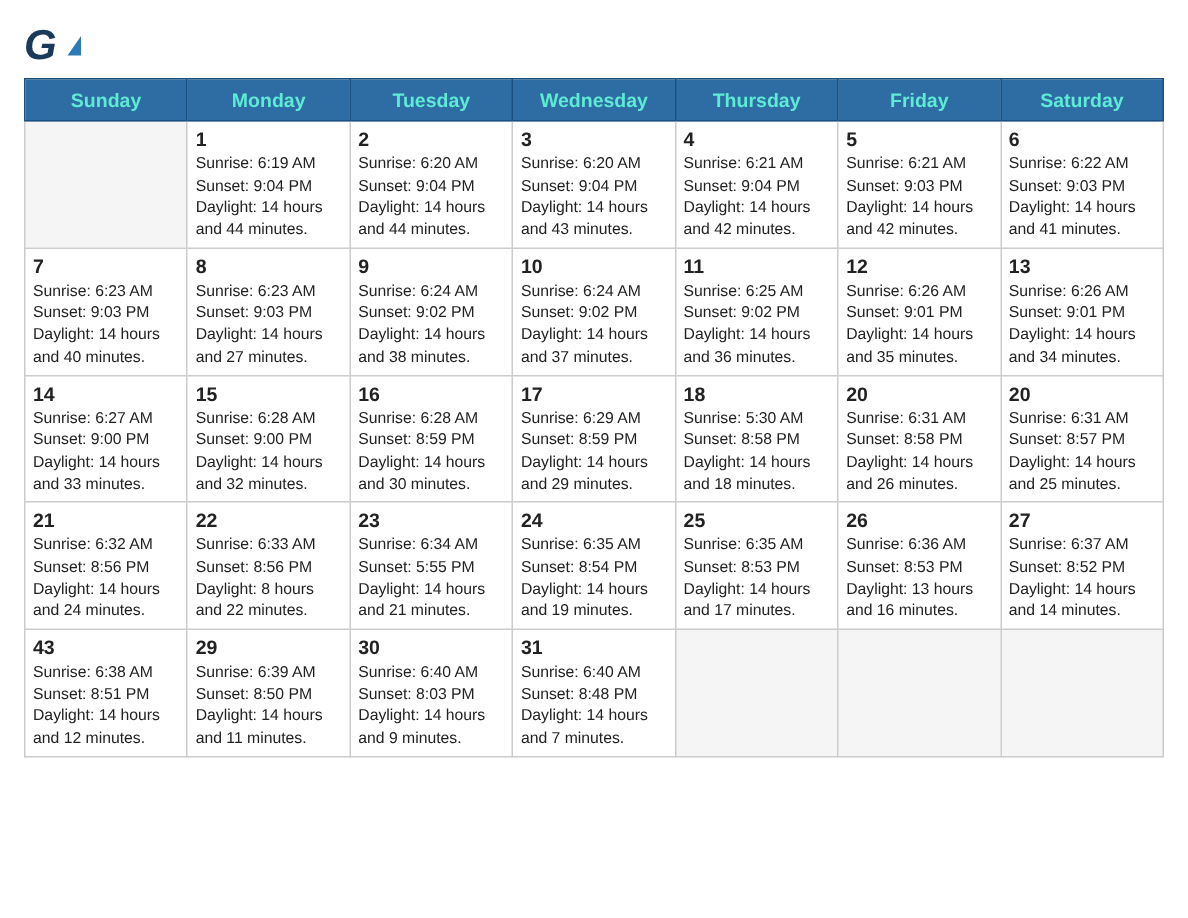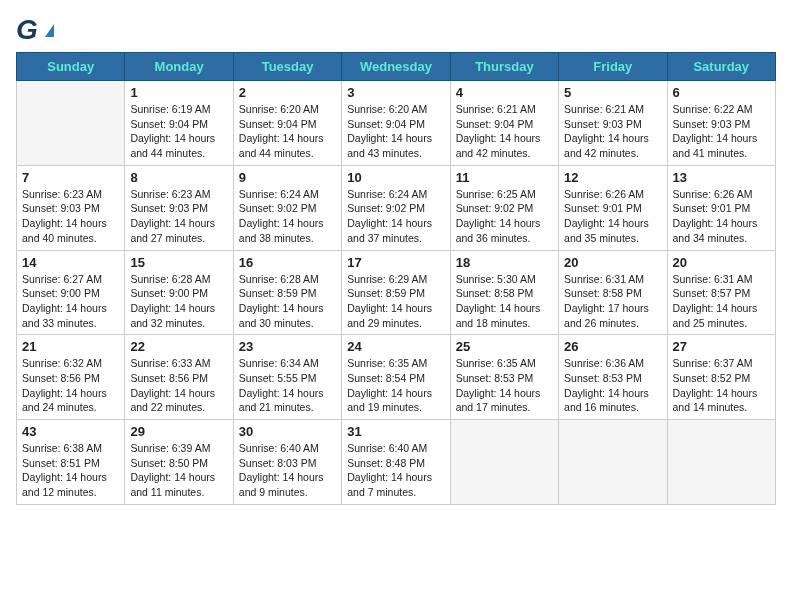--- a/index.html
+++ b/index.html
@@ -217,41 +217,41 @@
         <td>
           <span class="day-num">18</span>
           <span class="cell-line">Sunrise: 5:30 AM</span>
           <span class="cell-line">Sunset: 8:58 PM</span>
           <span class="cell-line">Daylight: 14 hours and 18 minutes.</span>
         </td>
         <td>
           <span class="day-num">20</span>
           <span class="cell-line">Sunrise: 6:31 AM</span>
           <span class="cell-line">Sunset: 8:58 PM</span>
-          <span class="cell-line">Daylight: 17 hours and 26 minutes.</span>
+          <span class="cell-line">Daylight: 14 hours and 26 minutes.</span>
         </td>
         <td>
           <span class="day-num">20</span>
           <span class="cell-line">Sunrise: 6:31 AM</span>
           <span class="cell-line">Sunset: 8:57 PM</span>
           <span class="cell-line">Daylight: 14 hours and 25 minutes.</span>
         </td>
       </tr>
       <tr>
         <td>
           <span class="day-num">21</span>
           <span class="cell-line">Sunrise: 6:32 AM</span>
           <span class="cell-line">Sunset: 8:56 PM</span>
           <span class="cell-line">Daylight: 14 hours and 24 minutes.</span>
         </td>
         <td>
           <span class="day-num">22</span>
           <span class="cell-line">Sunrise: 6:33 AM</span>
           <span class="cell-line">Sunset: 8:56 PM</span>
-          <span class="cell-line">Daylight: 14 hours and 22 minutes.</span>
+          <span class="cell-line">Daylight: 8 hours and 22 minutes.</span>
         </td>
         <td>
           <span class="day-num">23</span>
           <span class="cell-line">Sunrise: 6:34 AM</span>
           <span class="cell-line">Sunset: 5:55 PM</span>
           <span class="cell-line">Daylight: 14 hours and 21 minutes.</span>
         </td>
         <td>
           <span class="day-num">24</span>
           <span class="cell-line">Sunrise: 6:35 AM</span>
@@ -261,21 +261,21 @@
         <td>
           <span class="day-num">25</span>
           <span class="cell-line">Sunrise: 6:35 AM</span>
           <span class="cell-line">Sunset: 8:53 PM</span>
           <span class="cell-line">Daylight: 14 hours and 17 minutes.</span>
         </td>
         <td>
           <span class="day-num">26</span>
           <span class="cell-line">Sunrise: 6:36 AM</span>
           <span class="cell-line">Sunset: 8:53 PM</span>
-          <span class="cell-line">Daylight: 14 hours and 16 minutes.</span>
+          <span class="cell-line">Daylight: 13 hours and 16 minutes.</span>
         </td>
         <td>
           <span class="day-num">27</span>
           <span class="cell-line">Sunrise: 6:37 AM</span>
           <span class="cell-line">Sunset: 8:52 PM</span>
           <span class="cell-line">Daylight: 14 hours and 14 minutes.</span>
         </td>
       </tr>
       <tr>
         <td>

